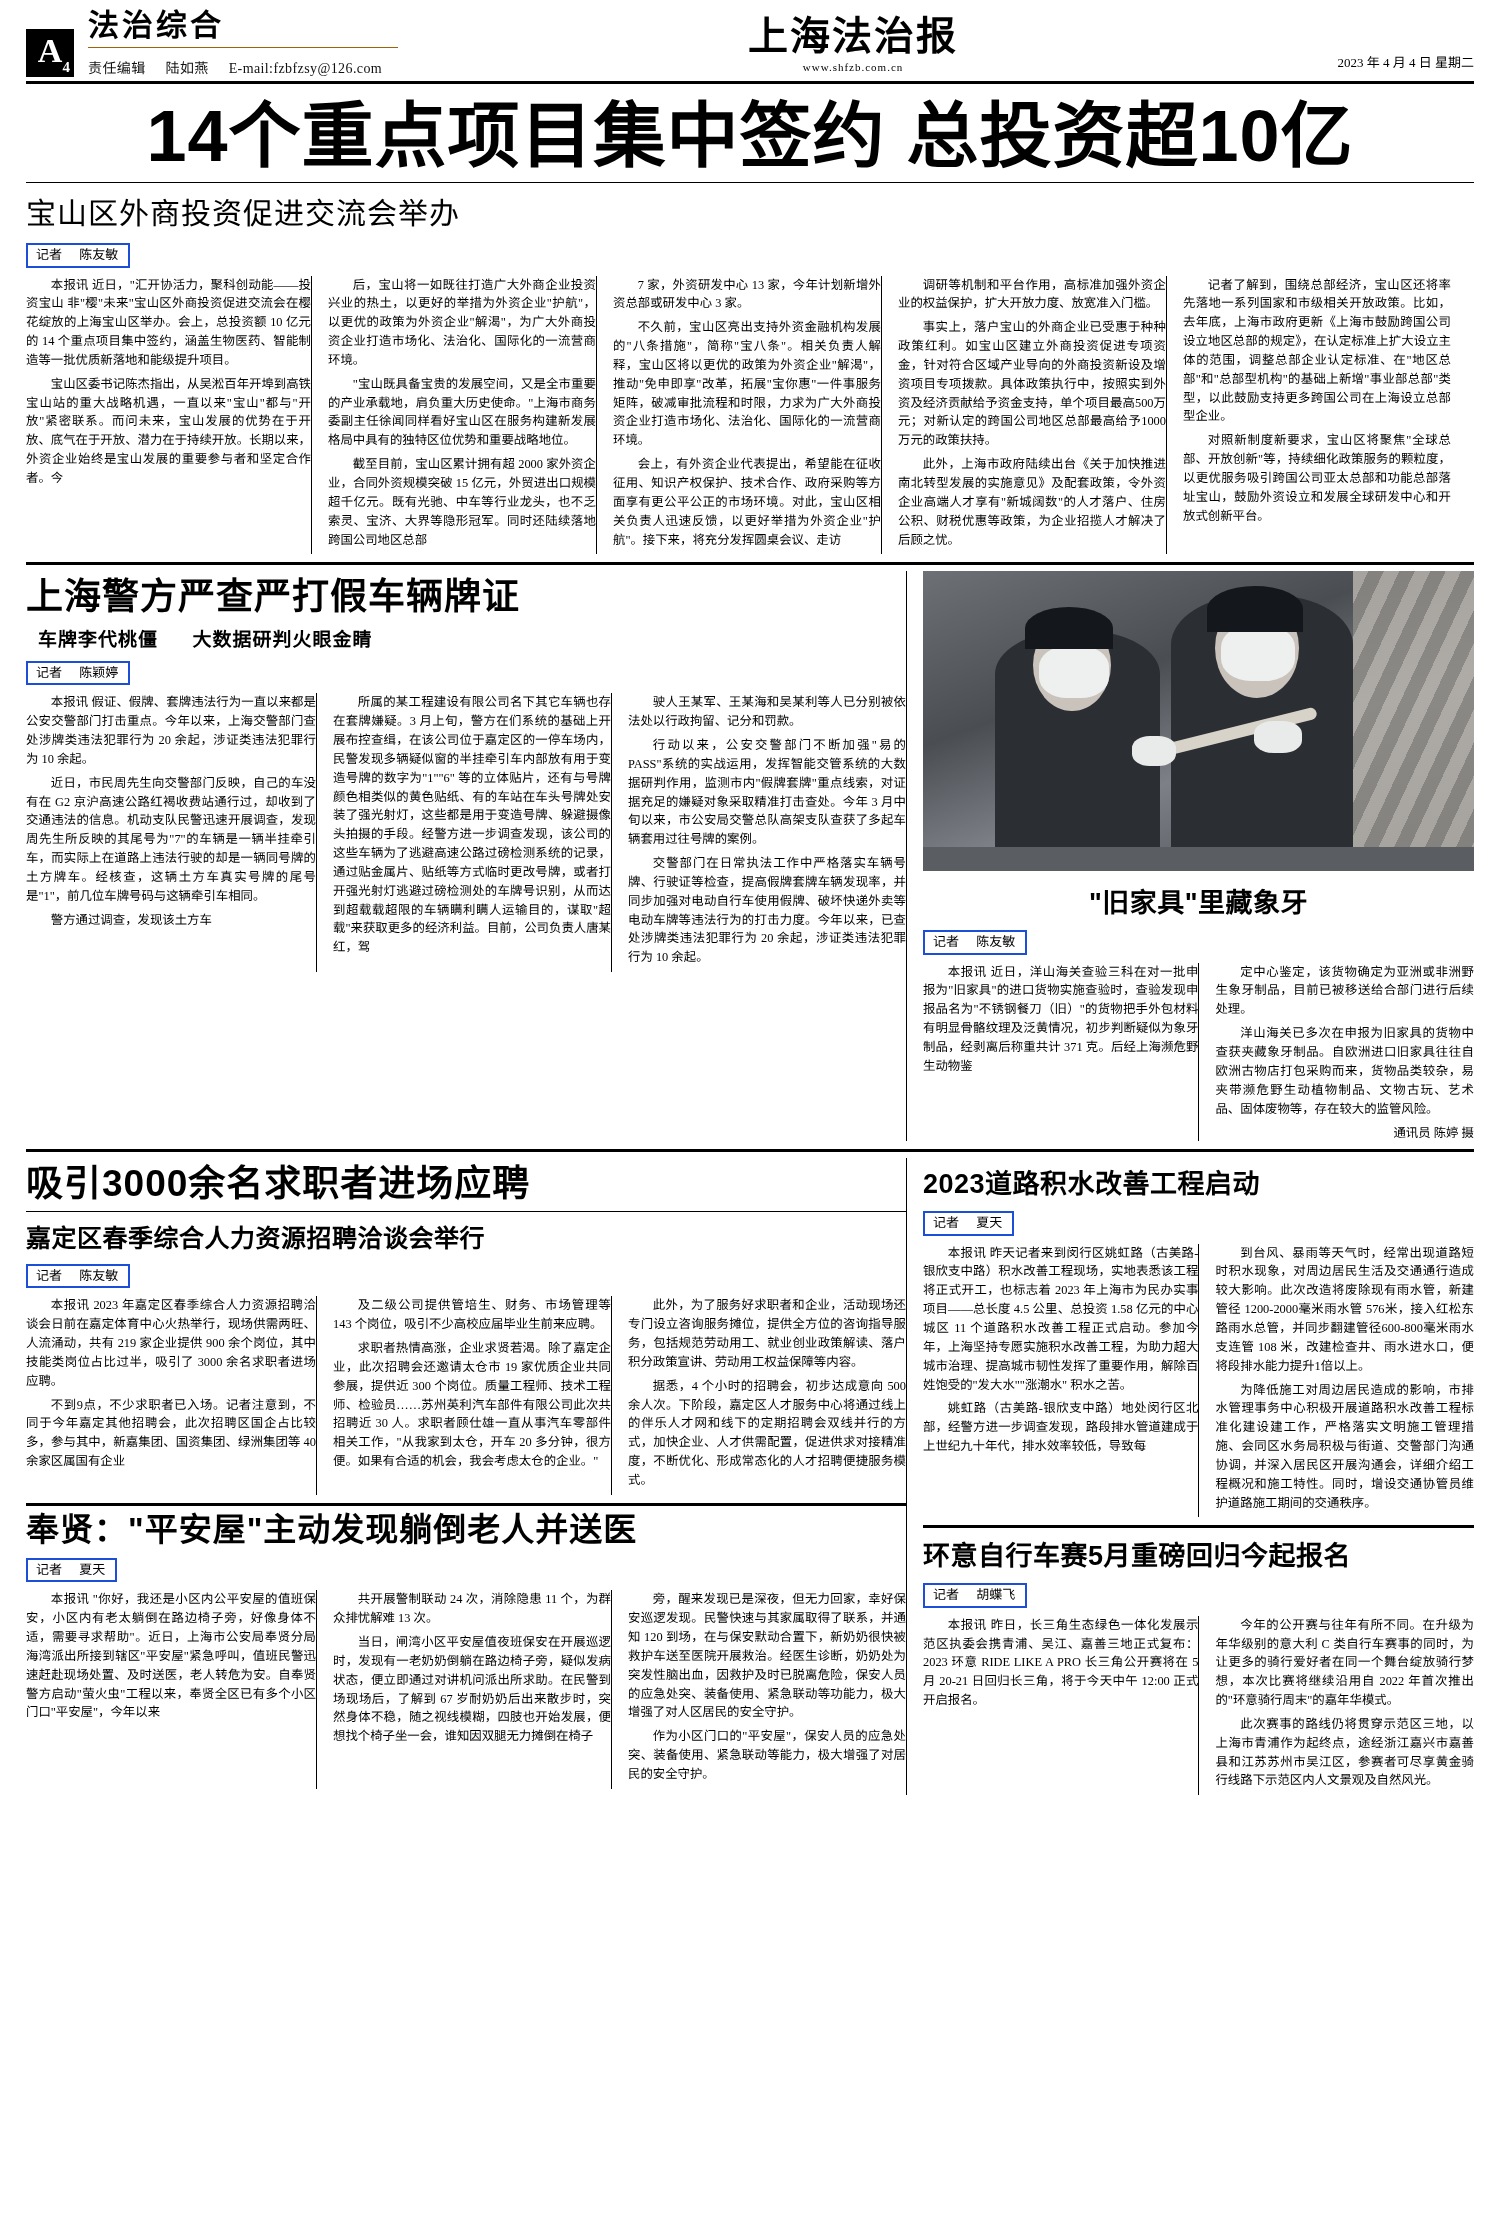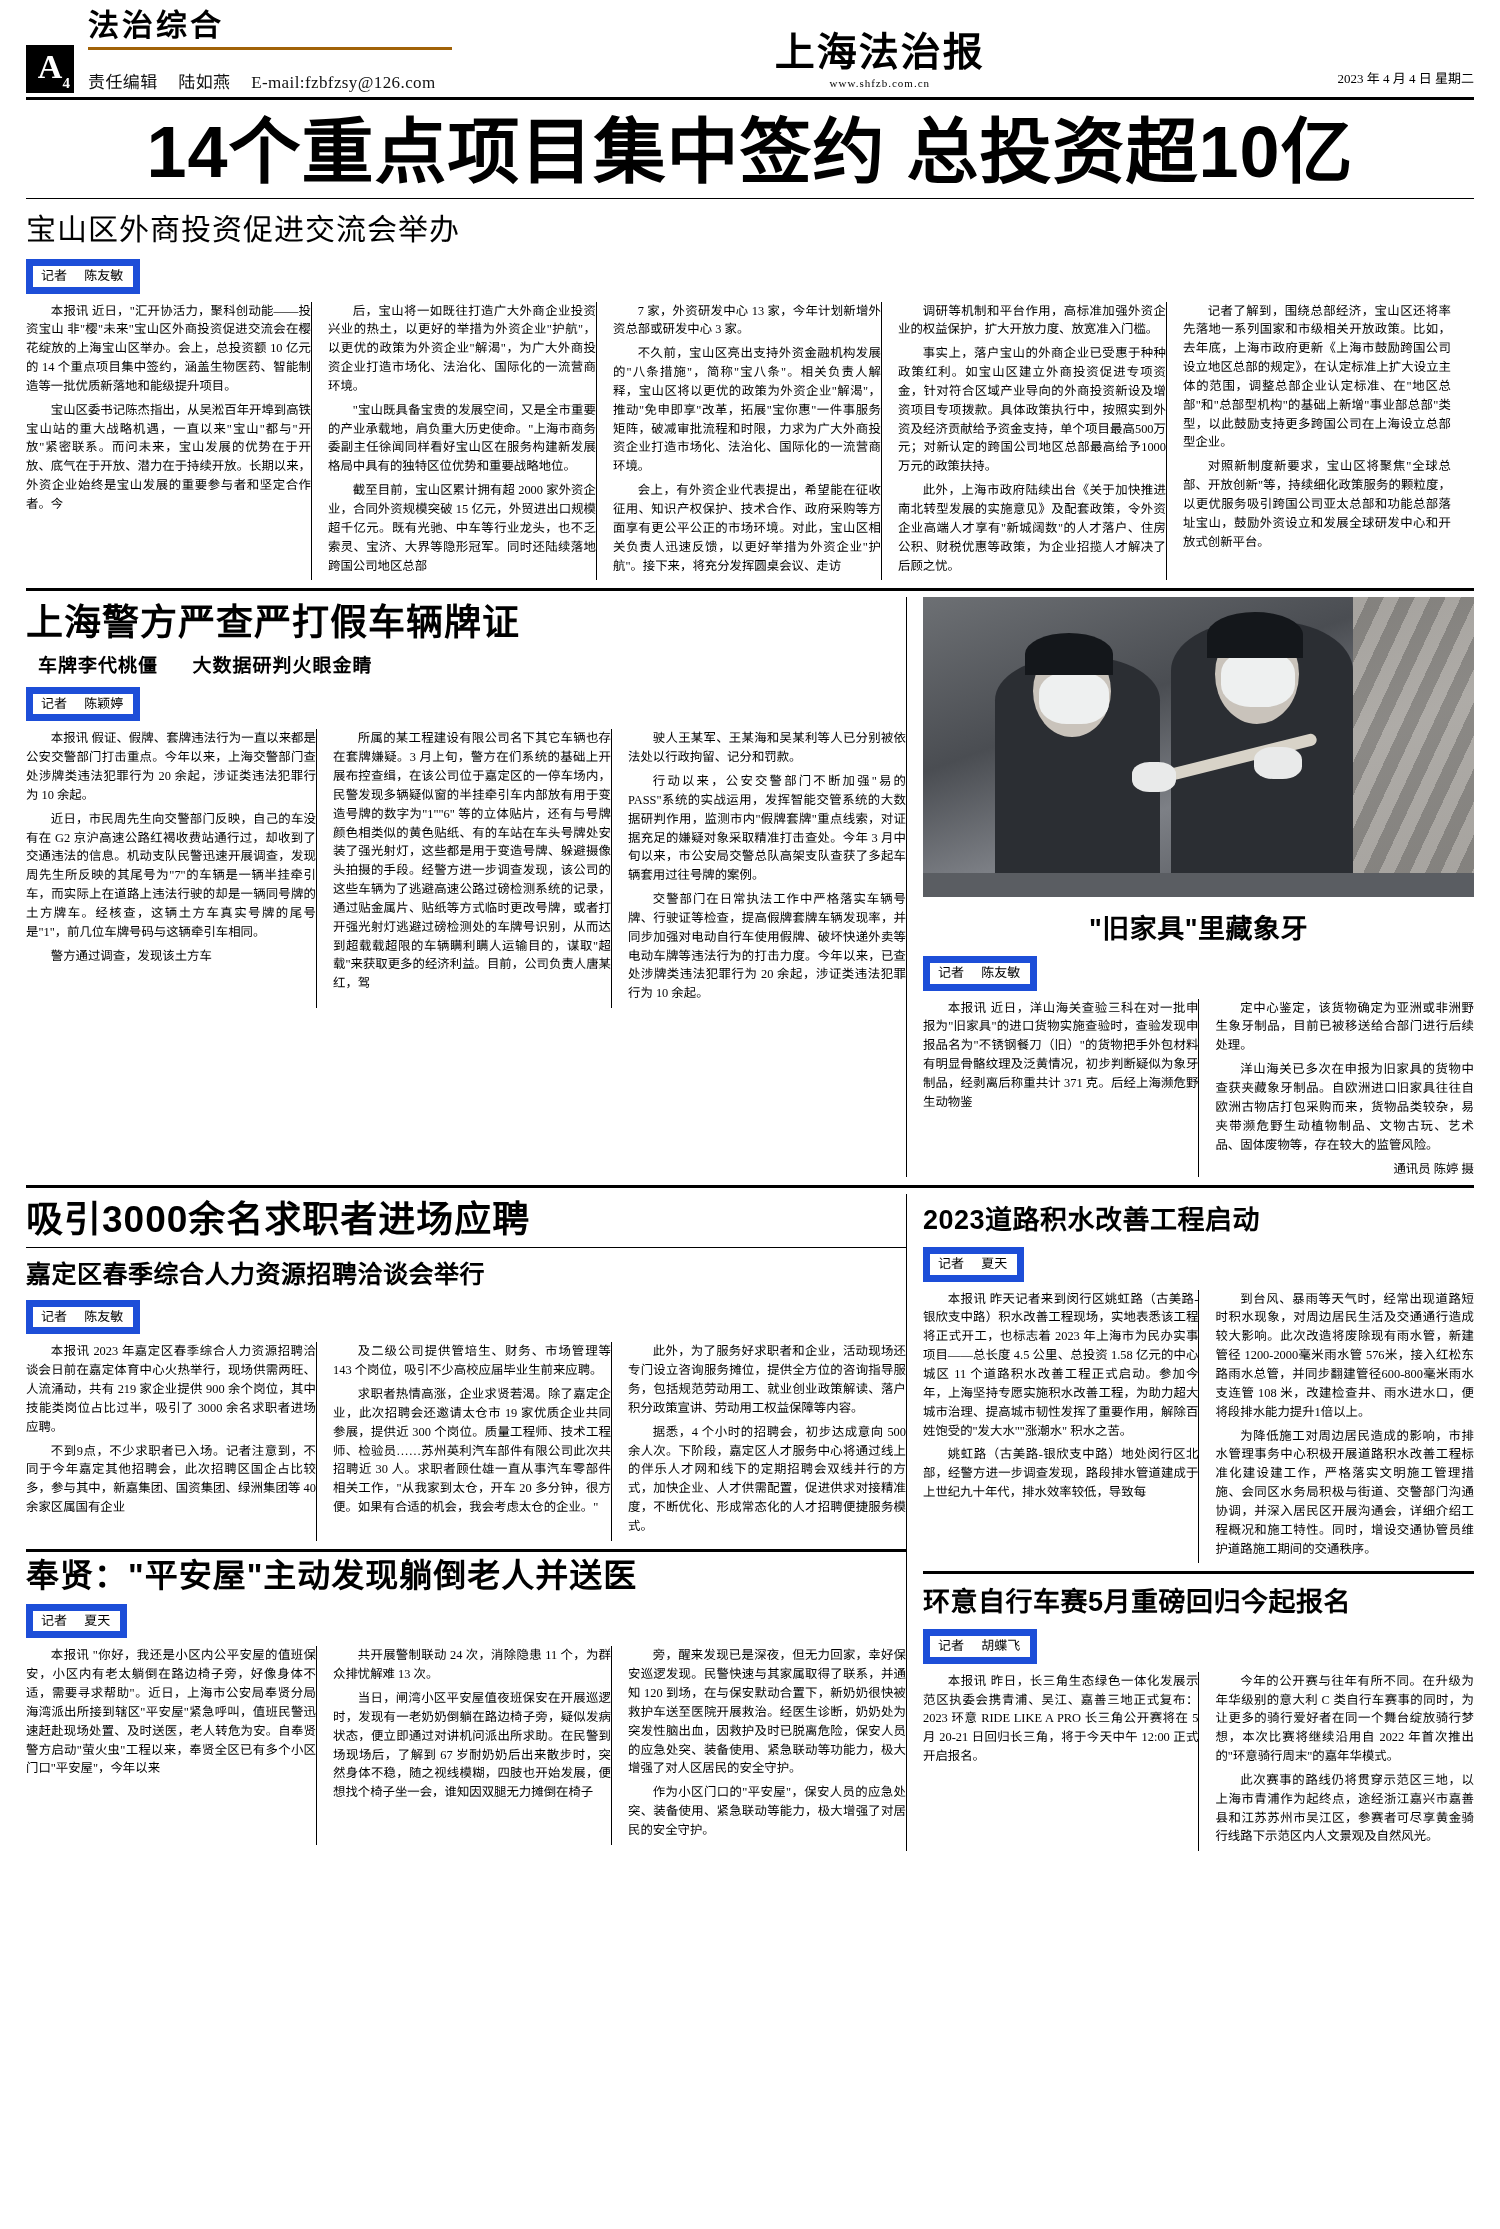--- a/index.html
+++ b/index.html
@@ -56,25 +56,25 @@
   }
   .section-block { margin-right: 24px; }
   .section-name {
     font-size: 31px;
     font-weight: bold;
     letter-spacing: 3px;
     line-height: 1;
     margin-bottom: 6px;
   }
   .section-meta {
-    font-size: 17px;
+    font-size: 14px;
     letter-spacing: 0.4px;
     color: #111;
-    border-top: 3px solid #a16207;
-    padding-top: 18px;
+    border-top: 1px solid #a16207;
+    padding-top: 9px;
     white-space: nowrap;
   }
   .section-meta span { margin-right: 16px; }
   .paper-title-wrap {
     flex: 1;
     text-align: center;
     position: relative;
     top: -4px;
   }
   .paper-title {
@@ -110,21 +110,21 @@
   .lead-sub {
     font-size: 30px;
     font-weight: normal;
     letter-spacing: 1px;
     margin: 4px 0 6px;
     font-family: "Liberation Sans", sans-serif;
   }
   .byline {
     display: inline-block;
     font-size: 13px;
-    border: 7px solid #1d4ed8;
+    border: 2px solid #1d4ed8;
     padding: 2px 10px 2px 8px;
     margin: 4px 0 8px;
     line-height: 1.25;
   }
   .byline .lab { margin-right: 14px; }
 
   
   .rule-thin { border-top: 1px solid #000; margin: 6px 0; }
   .rule-thick { border-top: 3px solid #000; margin: 8px 0 6px; }
 

